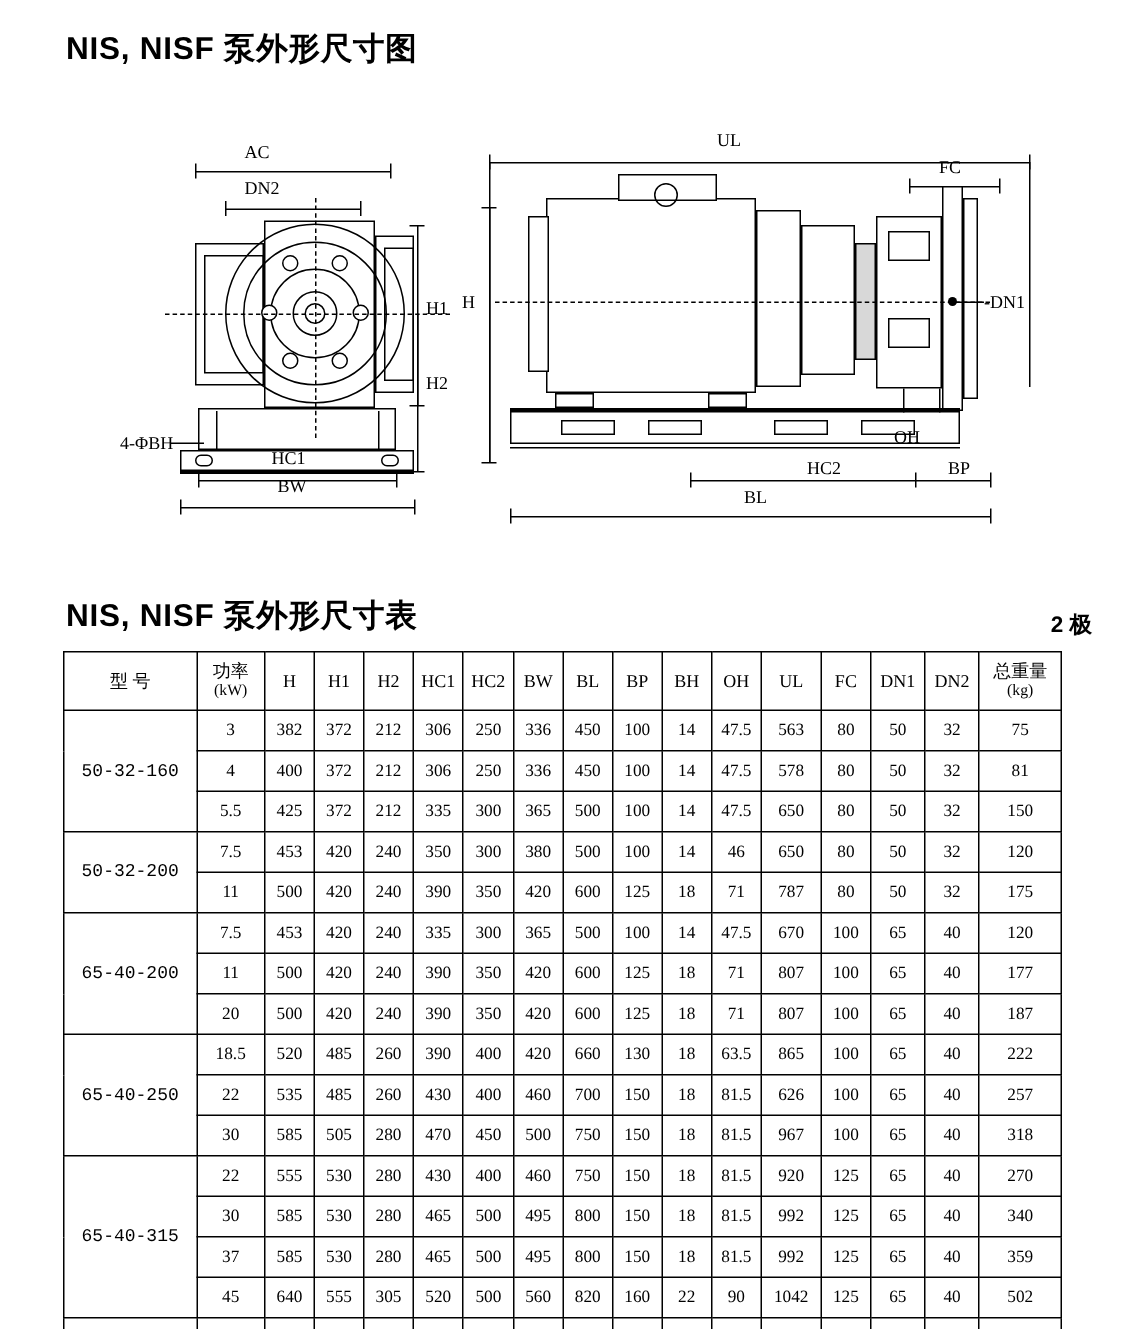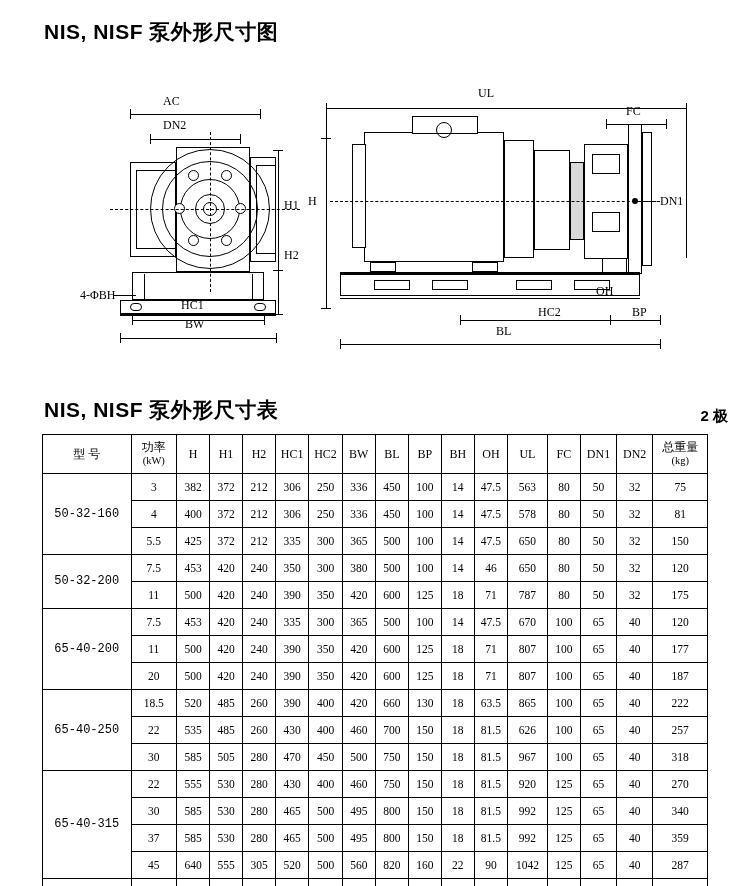--- a/index.html
+++ b/index.html
@@ -578,21 +578,21 @@
             <td>500</td>
             <td>560</td>
             <td>820</td>
             <td>160</td>
             <td>22</td>
             <td>90</td>
             <td>1042</td>
             <td>125</td>
             <td>65</td>
             <td>40</td>
-            <td>287</td>
+            <td>502</td>
           </tr>
           <tr>
             <td class="model" rowspan="3">65-50-160</td>
             <td>4</td>
             <td>400</td>
             <td>372</td>
             <td>212</td>
             <td>306</td>
             <td>250</td>
             <td>336</td>

